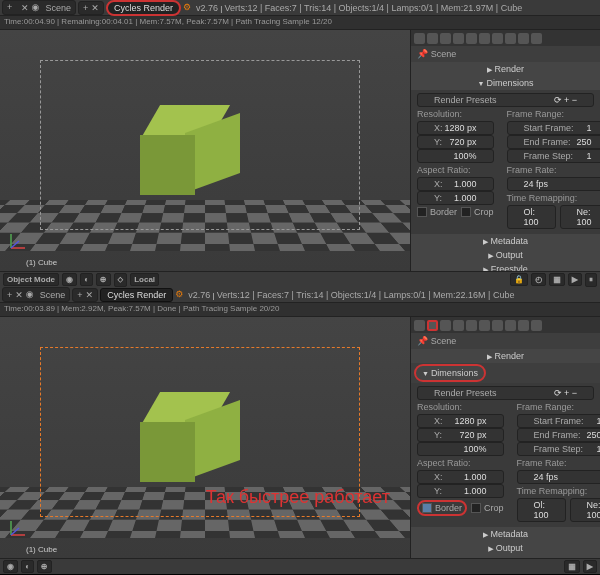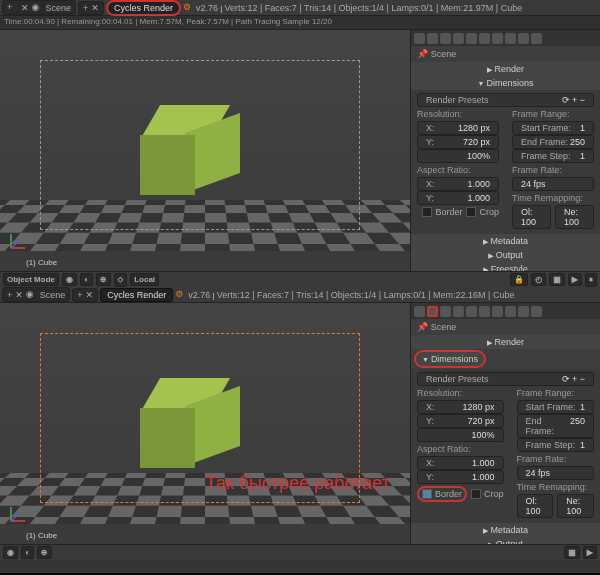--- a/index.html
+++ b/index.html
@@ -28,21 +28,21 @@
 .circ{border:2px solid #c33;border-radius:10px;padding:0 2px;}
 .props{width:190px;background:#3e3e3e;border-left:1px solid #222;overflow:hidden;font-size:8px;}
 .tabrow{height:16px;background:#333;display:flex;align-items:center;gap:2px;padding:0 3px;}
 .tabrow span{width:11px;height:11px;background:#555;border-radius:2px;}
 .panel-h{background:#454545;padding:2px 6px;color:#ccc;cursor:pointer;text-align:center;}
 .panel-h.exp::before{content:"▼ ";font-size:7px;}
 .panel-h.col::before{content:"▶ ";font-size:7px;}
 .panel-h.circled{border:2px solid #c33;border-radius:10px;display:inline-block;margin:1px 3px;}
 .panel-b{background:#3a3a3a;padding:3px 6px;}
 .row{display:flex;gap:4px;margin:2px 0;justify-content:flex-end;}
-.fld{flex:1;background:#333;border:1px solid #222;border-radius:3px;padding:1px 8px;display:flex;justify-content:space-between;}
+.fld{flex:1;background:#333;border:1px solid #222;border-radius:3px;padding:1px 16px;display:flex;justify-content:space-between;}
 .fld span:last-child{color:#ddd;}
 .cols{display:flex;gap:13px;}
 .cols>div{flex:1;}
 .lblt{color:#999;margin:2px 0;}
 .chk{display:flex;align-items:center;gap:3px;}
 .chk .box{width:10px;height:10px;background:#222;border:1px solid #555;}
 .chk.on .box{background:#5a7fa8;}
 .chk.circled{border:2px solid #c33;border-radius:10px;padding:1px 3px;}
 .redtext{position:absolute;color:#d33;font-size:18px;font-family:Liberation Sans, sans-serif;right:20px;bottom:50px;z-index:10;}
 .tabcirc{border:2px solid #c33;border-radius:10px;padding:1px;}
@@ -200,20 +200,21 @@
         <span>Scene</span>
       </div>
     <div class="seg">
         <span>+</span>
         <span>✕</span>
       </div>
     <span class="engine2">Cycles Render</span>
     <span class="ico" style="color:#e87d0d">⚙</span>
     <span class="stats"><span>v2.76</span> | <span>Verts:12 | Faces:7 | Tris:14 | Objects:1/4 | Lamps:0/1 | Mem:22.16M | Cube</span></span>
   </div>
+  <div class="status">Time:00:03.89 | Mem:2.92M, Peak:7.57M | Done | Path Tracing Sample 20/20</div>
   <div class="main">
     <div class="viewport">
       <div class="floor"></div>
       <div class="border-dash or"></div>
       <div class="cube">
         <div class="top"></div>
           <div class="side"></div>
           <div class="front"></div>
       </div>
       <div class="axis"><svg viewBox="0 0 20 20">

